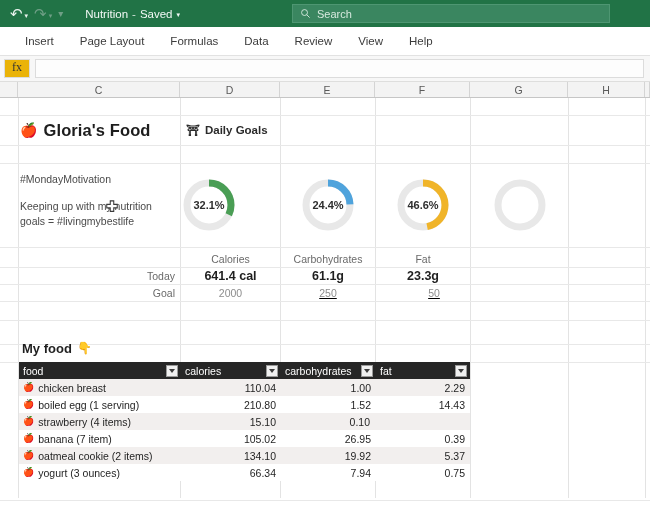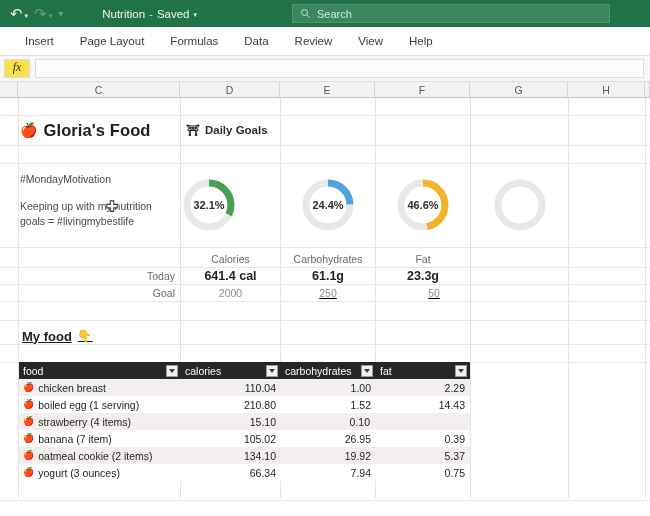--- a/index.html
+++ b/index.html
@@ -23,21 +23,21 @@
   .qat-btn {
     display: flex; align-items: center;
     color: #eaf3ee;
     padding: 1px 2px;
     line-height: 1;
   }
   .qat-btn.dim { color: #6f9f86; }
   .qat-glyph { font-size: 15px; }
   .qat-caret { font-size: 7px; margin-left: 2px; position: relative; top: 2px; }
   .doc-title {
-    margin-left: 37px;
+    margin-left: 20px;
     color: #f2f8f5;
     font-size: 11.5px;
     display: flex; align-items: center; gap: 4px;
     white-space: nowrap;
   }
   .doc-title .sep { opacity: .85; }
   .title-caret { font-size: 7px; position: relative; top: 1px; }
   .searchbox {
     position: absolute;
     left: 292px; top: 4px;
@@ -69,25 +69,24 @@
   .fxbar {
     height: 26px;
     background: #f7f7f7;
     display: flex; align-items: center;
     padding: 0 6px 0 4px;
     gap: 5px;
     border-bottom: 1px solid #dededd;
   }
   .fx-btn {
     width: 26px; height: 19px;
-    background: #fde047;
+    background: #eab308;
     border: 1px solid #dcdcdc;
     display: flex; justify-content: center;
     font-family: "Liberation Serif", serif;
-    font-style: italic;
     font-size: 12px;
     color: #333;
   }
   .fx-input {
     flex: 1; height: 19px;
     background: #fdfdfd;
     border: 1px solid #dcdcdc;
   }
 
   
@@ -345,21 +344,21 @@
   <div class="cellbox" style="left:181px; top:186px; width:99px; height:17px;">
     <span class="stat-goal">2000</span>
   </div>
   <div class="cellbox" style="left:281px; top:186px; width:94px; height:17px;text-decoration:underline;">
     <span class="stat-goal">250</span>
   </div>
   <div class="cellbox" style="left:387px; top:186px; width:94px; height:17px;text-decoration:underline;">
     <span class="stat-goal">50</span>
   </div>
 
-  <div class="cellbox myfood" style="left:22px; top:226px; width:156px; height:24px;text-decoration:underline;">
+  <div class="cellbox myfood" style="left:22px; top:238px; width:156px; height:24px;">
     <span>My food</span>
     <span class="hand">👇</span>
   </div>
 
   <div class="tbl" style="left:19px; top:264px; width:451px;">
 
     <div class="tbl-head">
       <div class="th" style="width:162px">
         <span>food</span>
         <span class="filter-btn">

